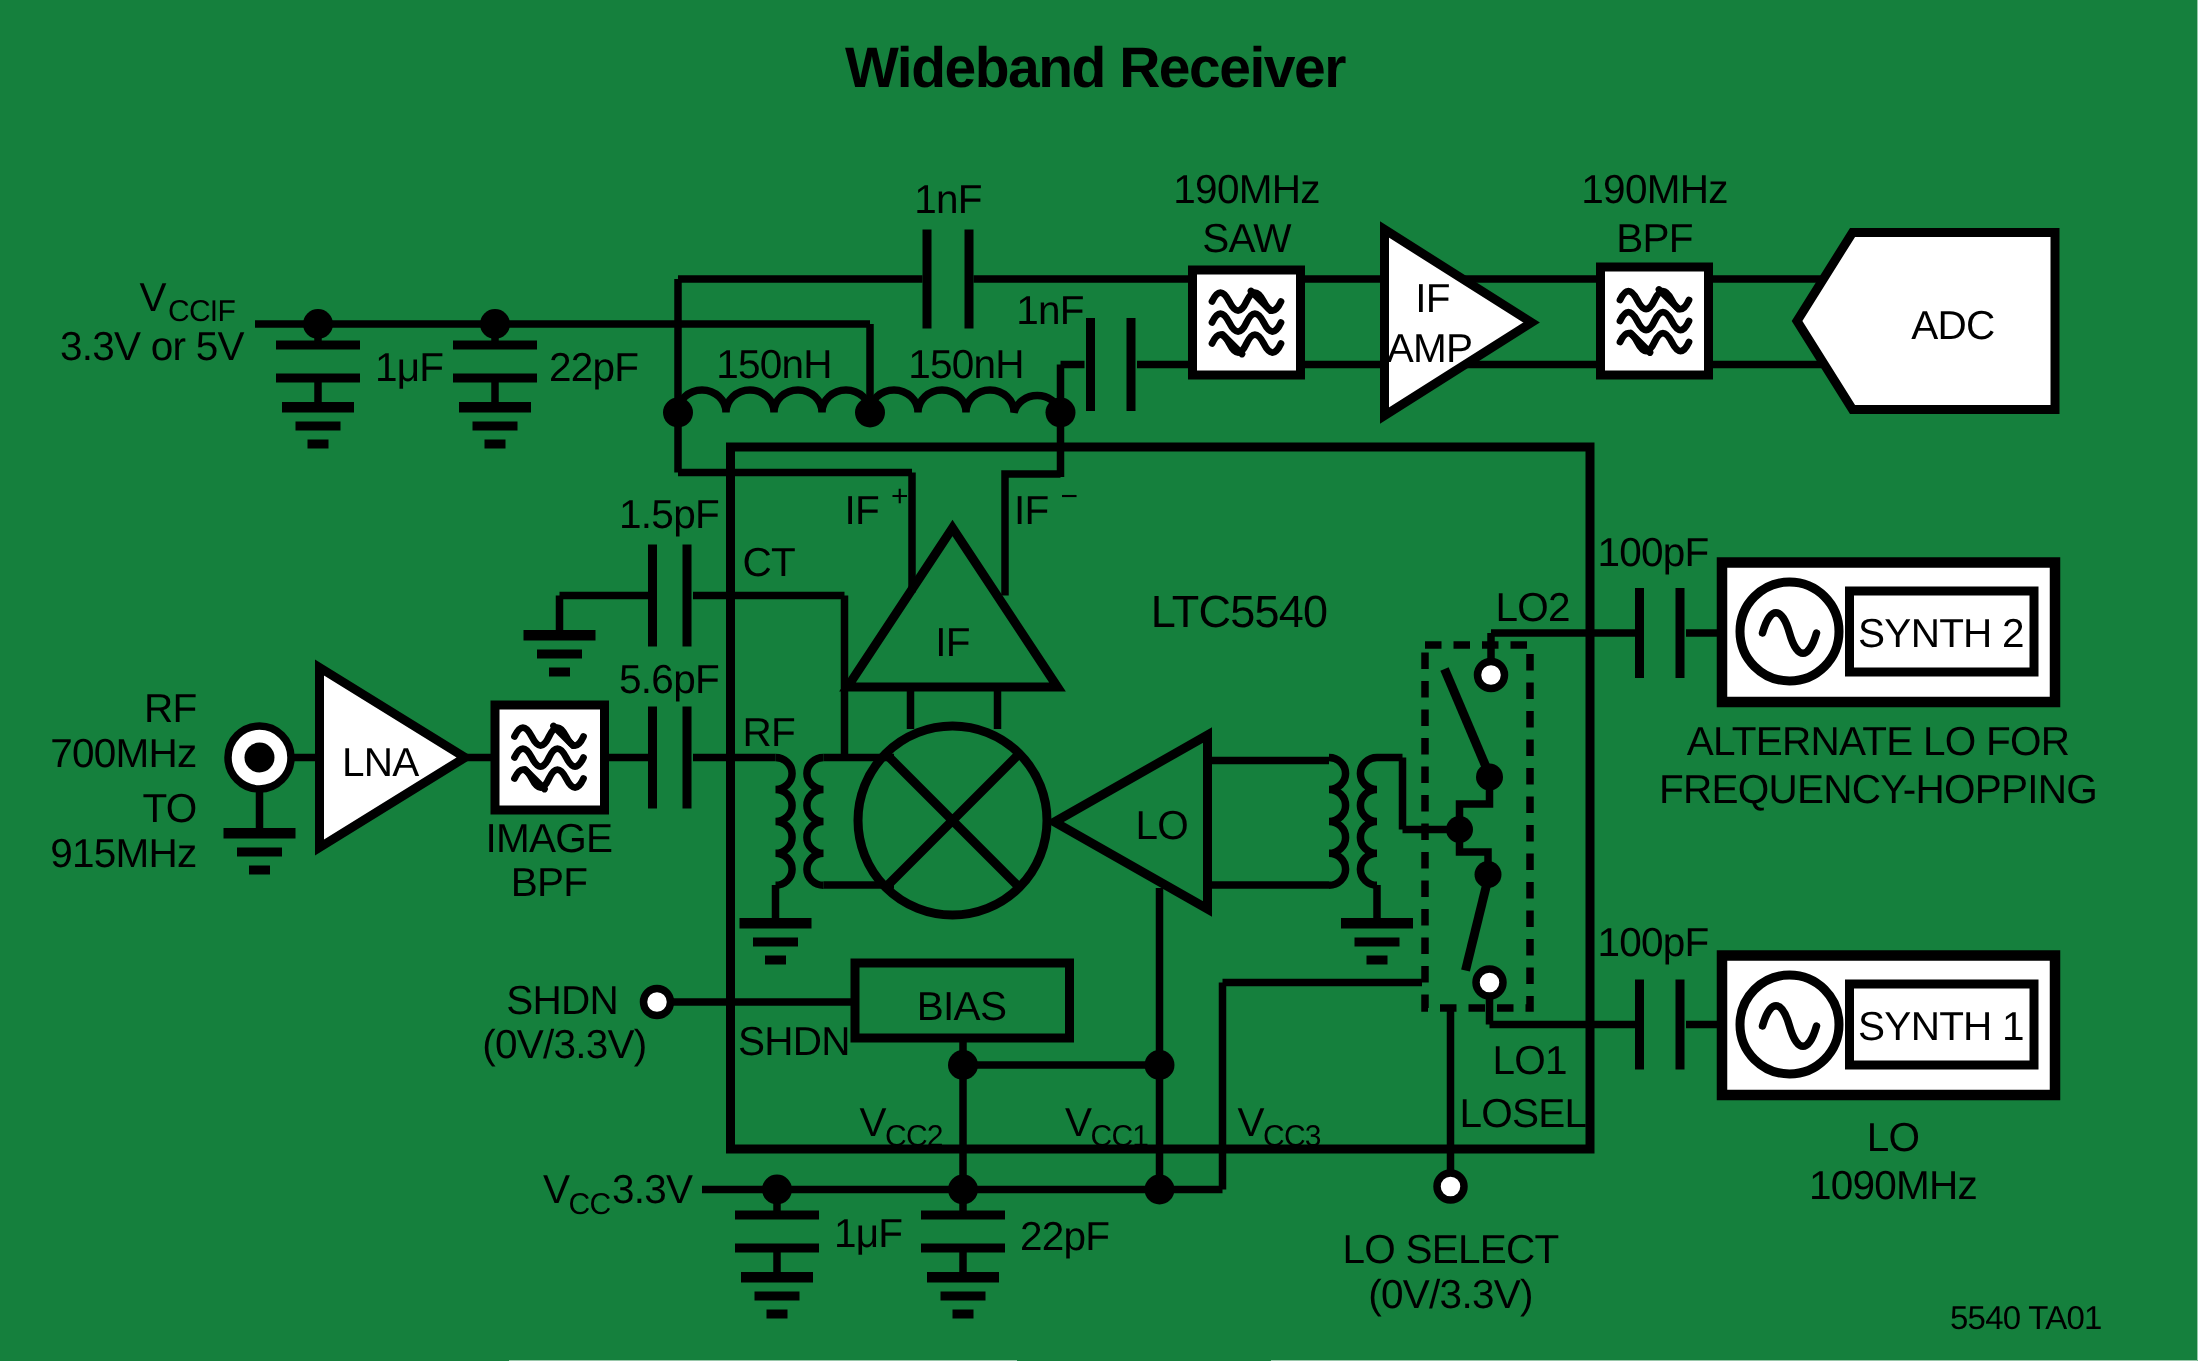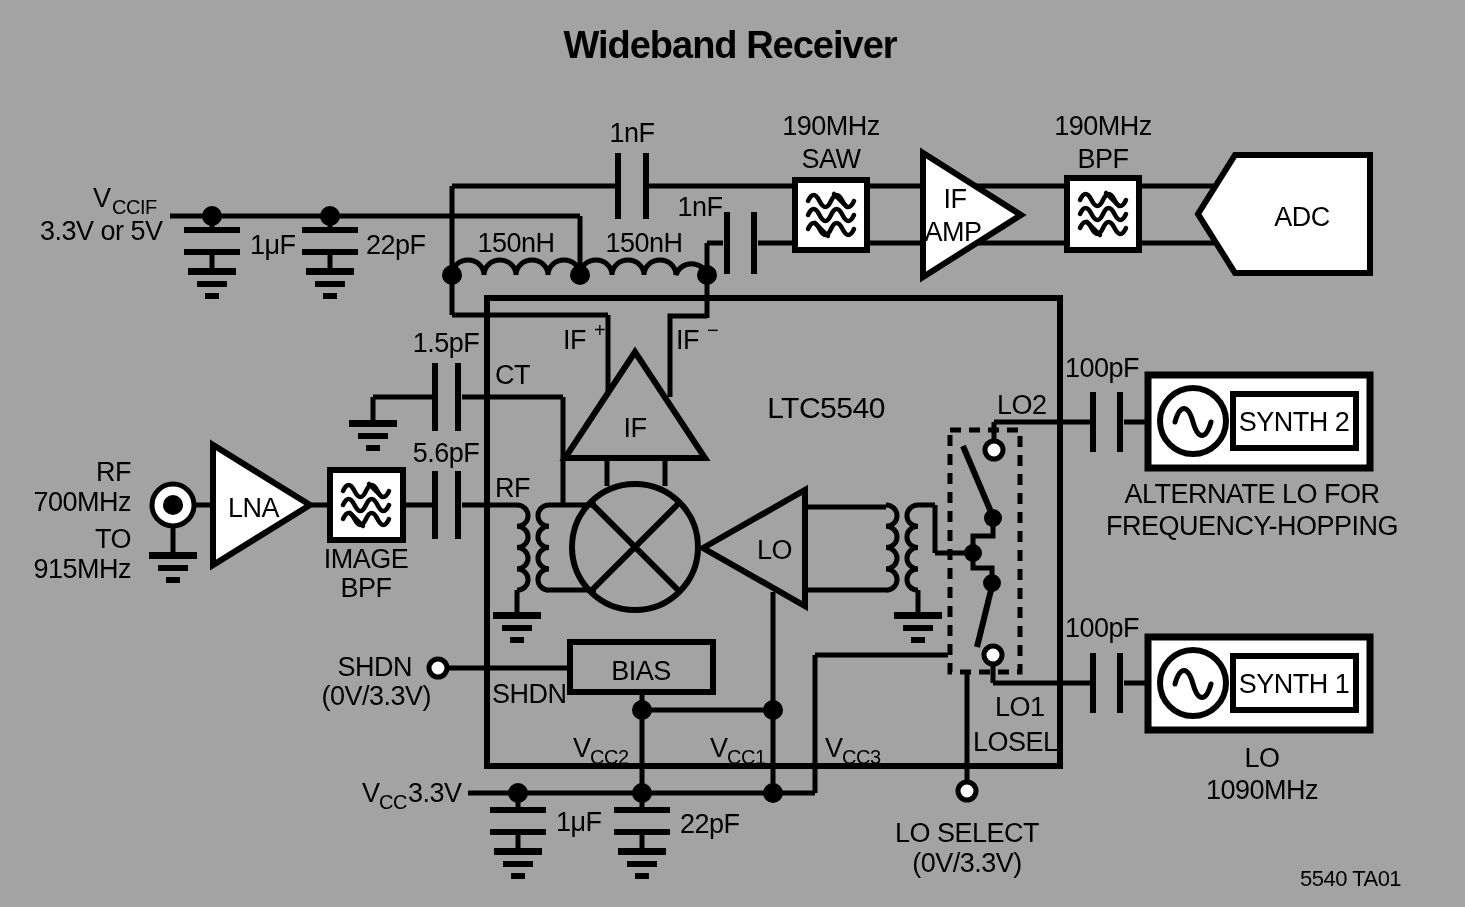--- a/index.html
+++ b/index.html
@@ -1,16 +1,16 @@
 <!DOCTYPE html>
 <html><head>
 <meta charset="utf-8">
 <style>
   html,body{margin:0;padding:0;background:#fff;}
-  .stage{position:relative;width:1465px;height:907px;background:#a3a3a3;overflow:hidden;
+  .stage{position:relative;width:1465px;height:907px;background:#15803d;overflow:hidden;
          font-family:"Liberation Sans",sans-serif;text-align:center;}
   svg{display:block;}
   .w{stroke:#000;stroke-width:5;fill:none;}
   .w6{stroke:#000;stroke-width:6;fill:none;}
   .plate{stroke:#000;stroke-width:6;fill:none;}
   .comp{stroke:#000;stroke-width:6;fill:#fff;}
   .compn{stroke:#000;stroke-width:6;fill:none;}
   .comp7{stroke:#000;stroke-width:7;fill:#fff;}
   .dash{stroke:#000;stroke-width:5;fill:none;stroke-dasharray:11 8;}
   .dot{fill:#000;stroke:none;}

